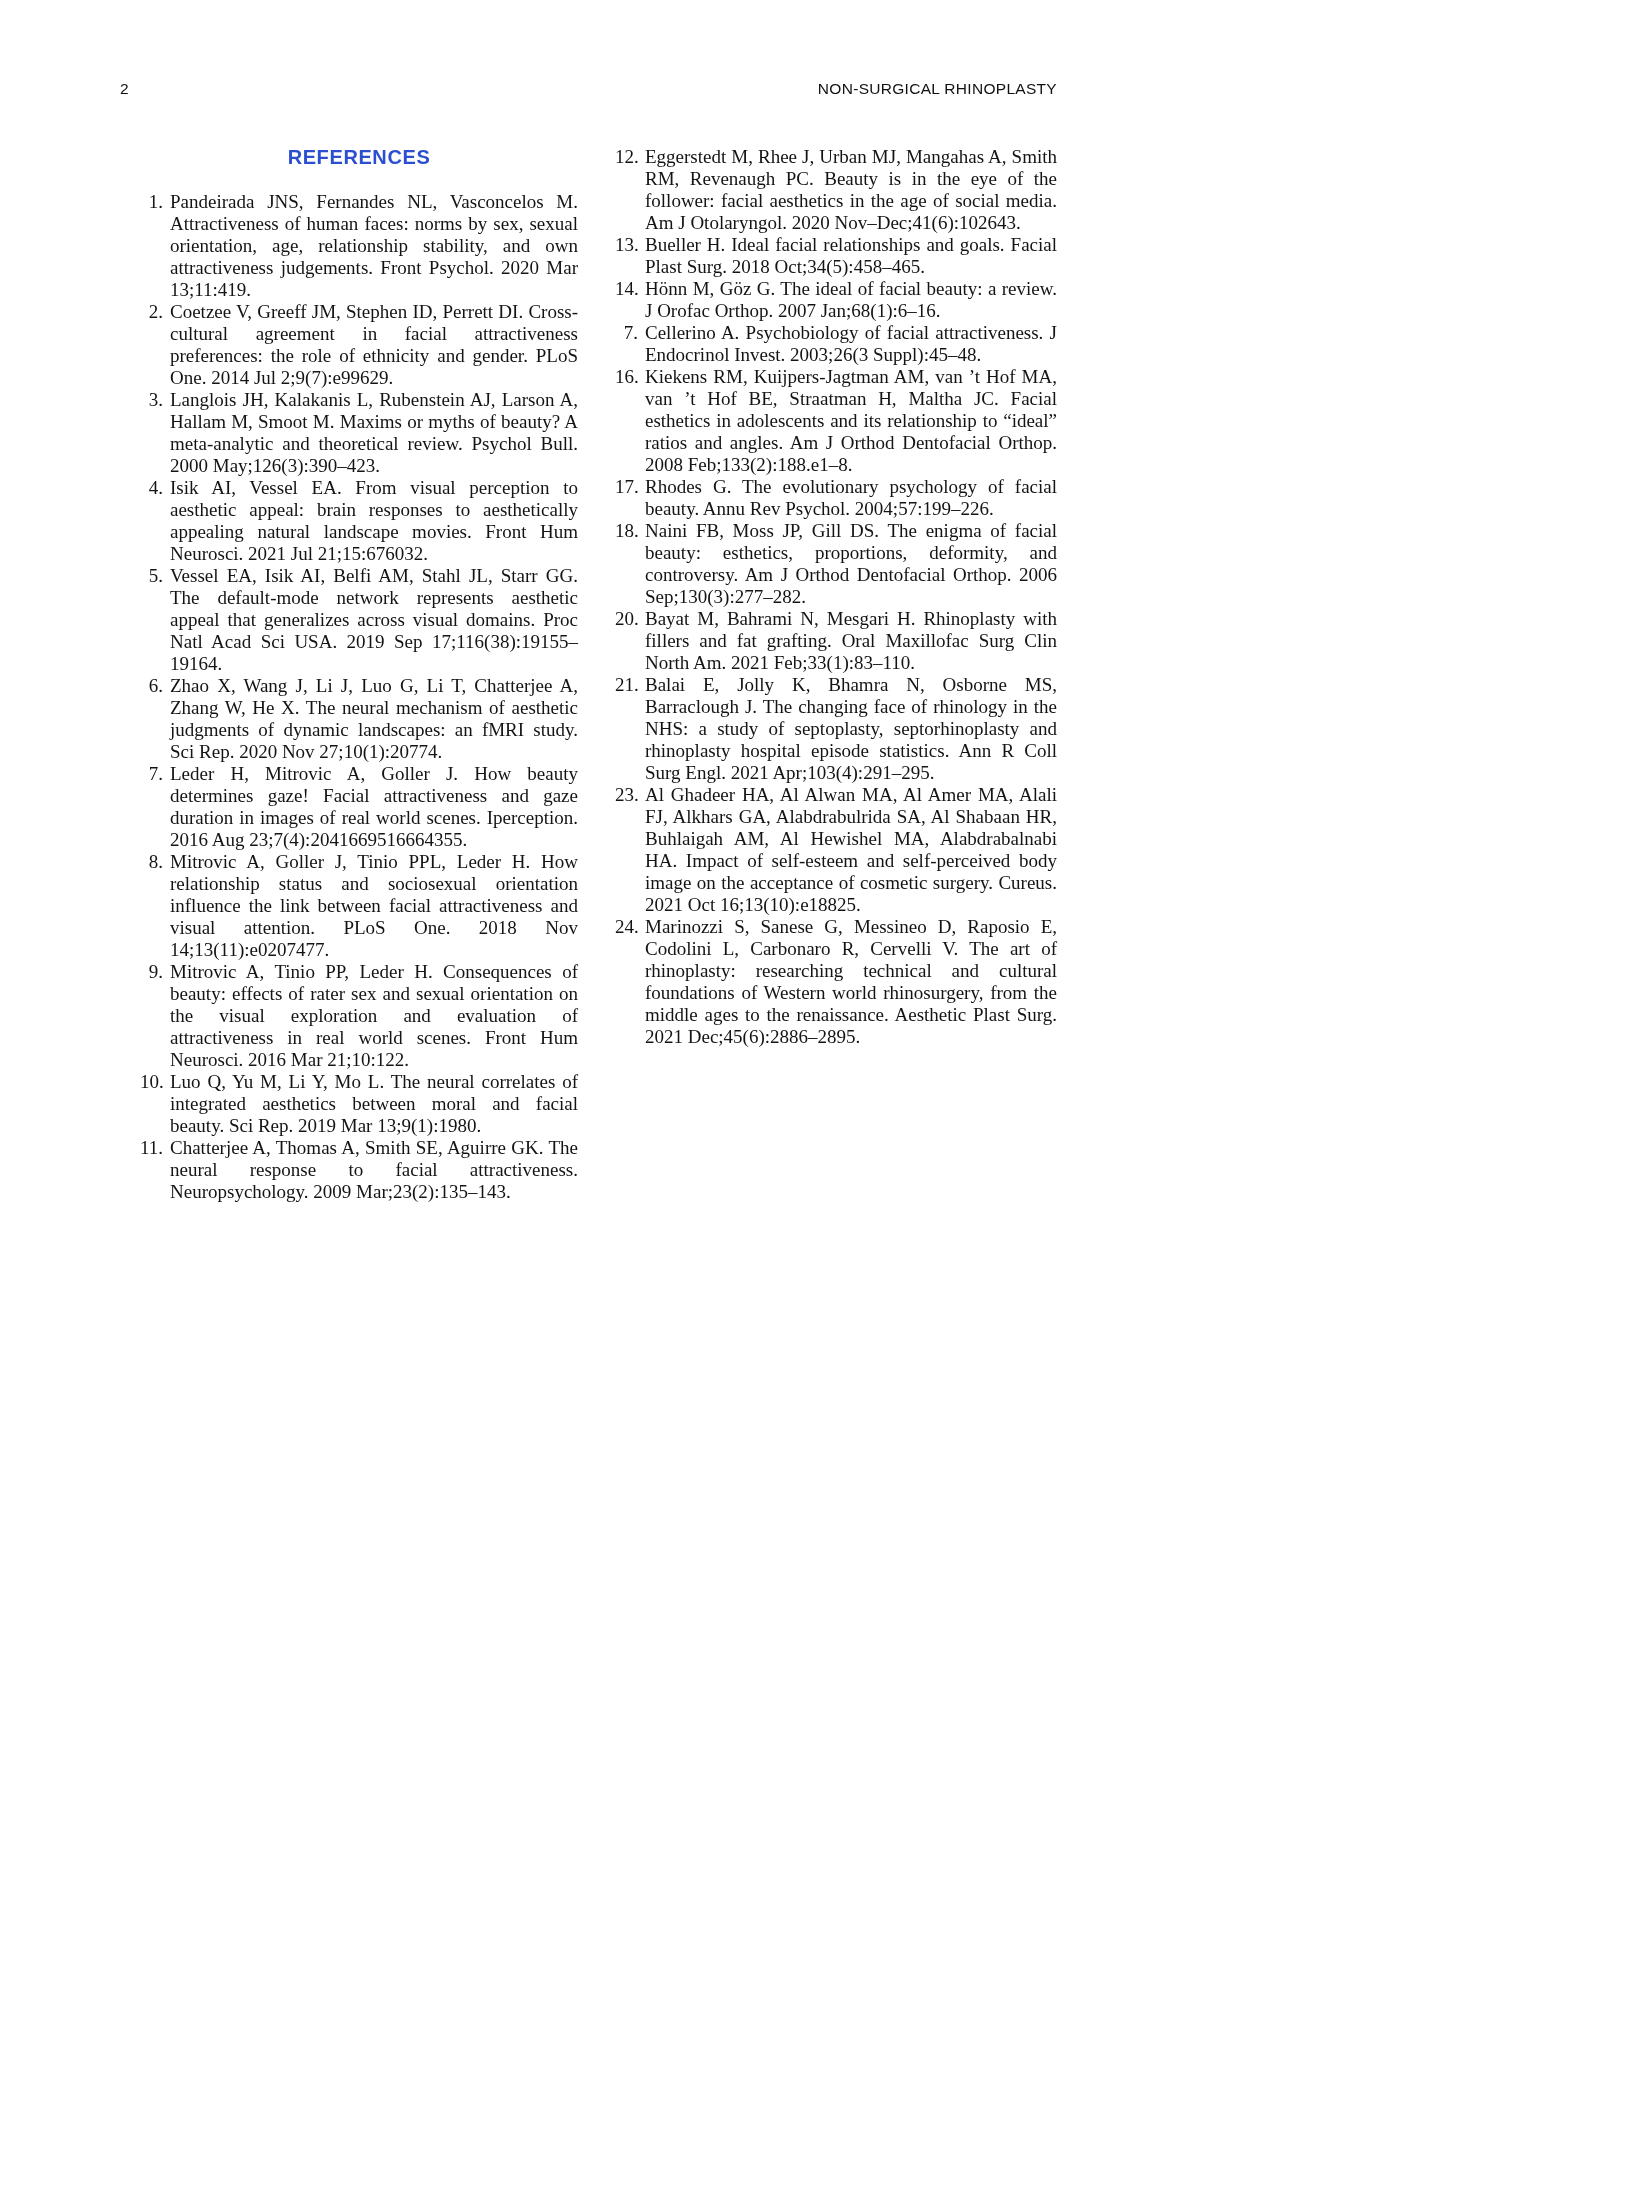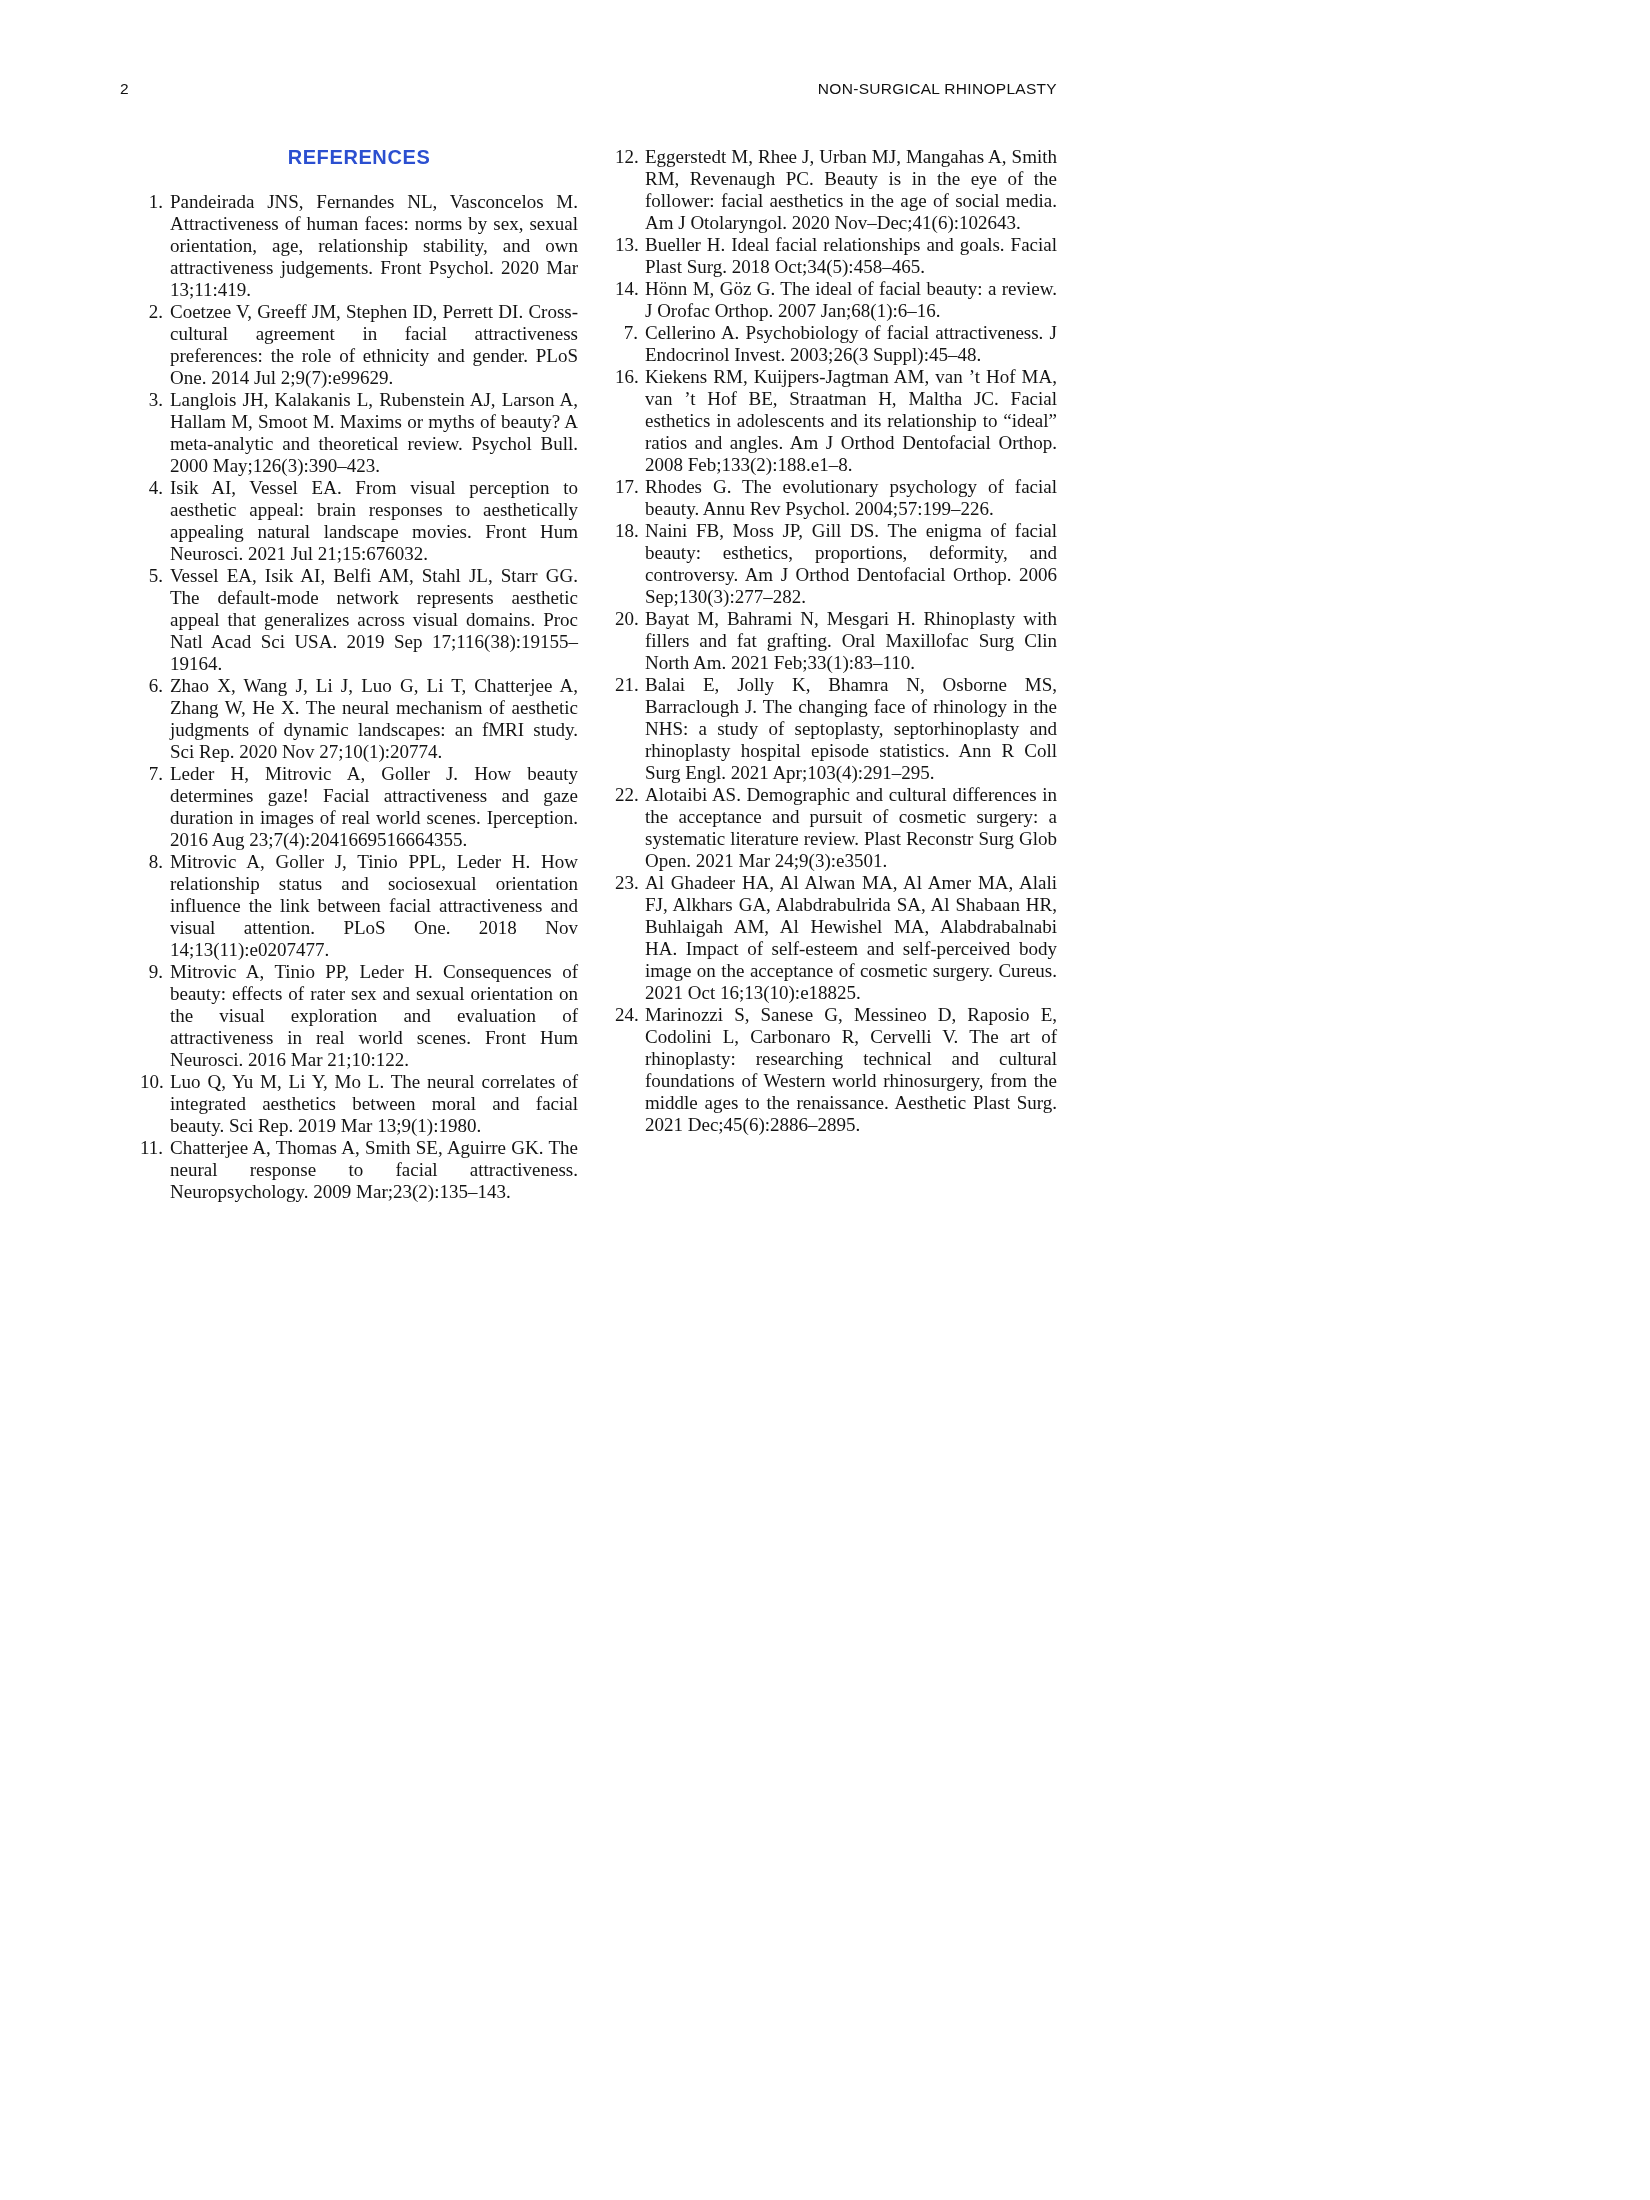--- a/index.html
+++ b/index.html
@@ -98,20 +98,19 @@
       <div>
           <div class="ref"><span class="ref-num">12.</span><span class="ref-text">Eggerstedt M, Rhee J, Urban MJ, Mangahas A, Smith RM, Revenaugh PC. Beauty is in the eye of the follower: facial aesthetics in the age of social media. Am J Otolaryngol. 2020 Nov–Dec;41(6):102643.</span></div>
           <div class="ref"><span class="ref-num">13.</span><span class="ref-text">Bueller H. Ideal facial relationships and goals. Facial Plast Surg. 2018 Oct;34(5):458–465.</span></div>
           <div class="ref"><span class="ref-num">14.</span><span class="ref-text">Hönn M, Göz G. The ideal of facial beauty: a review. J Orofac Orthop. 2007 Jan;68(1):6–16.</span></div>
           <div class="ref"><span class="ref-num">7.</span><span class="ref-text">Cellerino A. Psychobiology of facial attractiveness. J Endocrinol Invest. 2003;26(3 Suppl):45–48.</span></div>
           <div class="ref"><span class="ref-num">16.</span><span class="ref-text">Kiekens RM, Kuijpers-Jagtman AM, van ’t Hof MA, van ’t Hof BE, Straatman H, Maltha JC. Facial esthetics in adolescents and its relationship to “ideal” ratios and angles. Am J Orthod Dentofacial Orthop. 2008 Feb;133(2):188.e1–8.</span></div>
           <div class="ref"><span class="ref-num">17.</span><span class="ref-text">Rhodes G. The evolutionary psychology of facial beauty. Annu Rev Psychol. 2004;57:199–226.</span></div>
           <div class="ref"><span class="ref-num">18.</span><span class="ref-text">Naini FB, Moss JP, Gill DS. The enigma of facial beauty: esthetics, proportions, deformity, and controversy. Am J Orthod Dentofacial Orthop. 2006 Sep;130(3):277–282.</span></div>
           <div class="ref"><span class="ref-num">20.</span><span class="ref-text">Bayat M, Bahrami N, Mesgari H. Rhinoplasty with fillers and fat grafting. Oral Maxillofac Surg Clin North Am. 2021 Feb;33(1):83–110.</span></div>
           <div class="ref"><span class="ref-num">21.</span><span class="ref-text">Balai E, Jolly K, Bhamra N, Osborne MS, Barraclough J. The changing face of rhinology in the NHS: a study of septoplasty, septorhinoplasty and rhinoplasty hospital episode statistics. Ann R Coll Surg Engl. 2021 Apr;103(4):291–295.</span></div>
-          <div class="ref"><span class="ref-num">22.</span><span class="ref-text">Alotaibi AS. Demographic and cultural differences in the acceptance and pursuit of cosmetic surgery: a systematic literature review. Plast Reconstr Surg Glob Open. 2021 Mar 24;9(3):e3501.</span></div>
           <div class="ref"><span class="ref-num">23.</span><span class="ref-text">Al Ghadeer HA, Al Alwan MA, Al Amer MA, Alali FJ, Alkhars GA, Alabdrabulrida SA, Al Shabaan HR, Buhlaigah AM, Al Hewishel MA, Alabdrabalnabi HA. Impact of self-esteem and self-perceived body image on the acceptance of cosmetic surgery. Cureus. 2021 Oct 16;13(10):e18825.</span></div>
           <div class="ref"><span class="ref-num">24.</span><span class="ref-text">Marinozzi S, Sanese G, Messineo D, Raposio E, Codolini L, Carbonaro R, Cervelli V. The art of rhinoplasty: researching technical and cultural foundations of Western world rhinosurgery, from the middle ages to the renaissance. Aesthetic Plast Surg. 2021 Dec;45(6):2886–2895.</span></div>
         </div>
     </div>
   </div>
 
 </div>
 
 </body></html>

